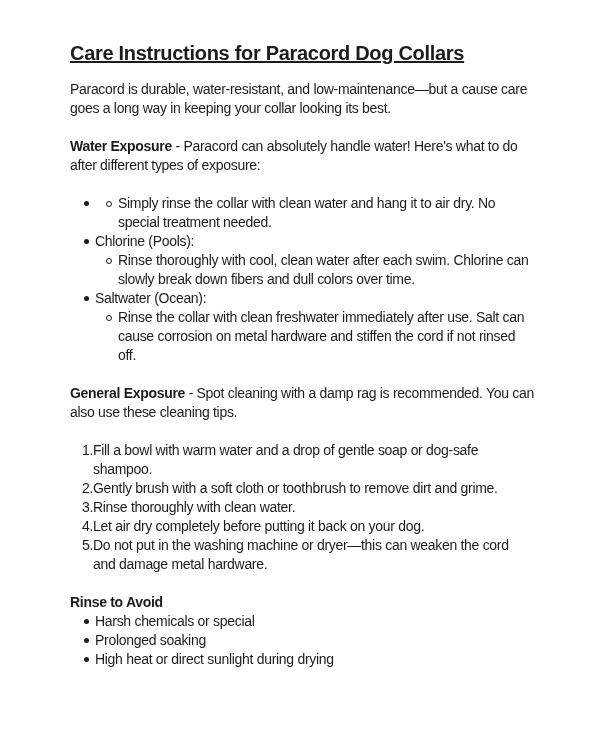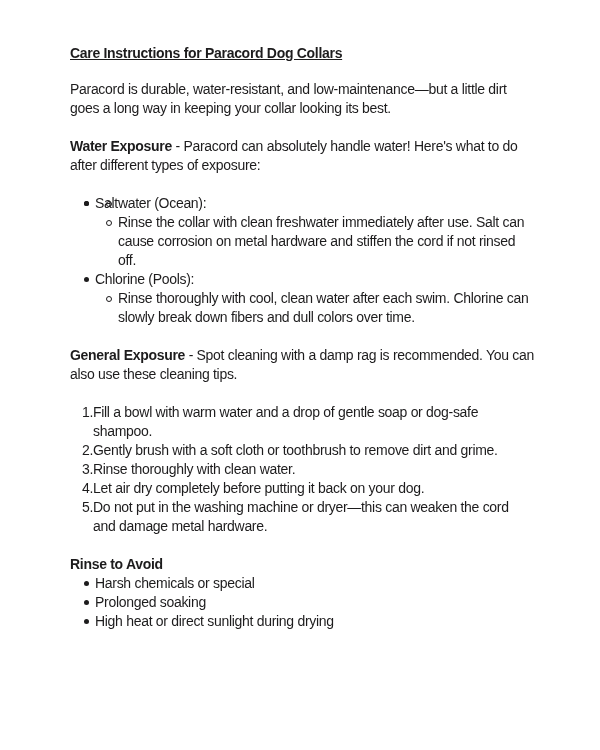--- a/index.html
+++ b/index.html
@@ -17,21 +17,21 @@
   .doc {
     position: absolute;
     top: 44px;
     left: 70px;
     width: 464px;
     font-size: 14px;
     line-height: 19px;
     letter-spacing: -0.3px;
   }
   .doc-title {
-    font-size: 14px;
+    font-size: 20px;
     font-weight: 700;
     text-decoration: underline;
     margin: 0 0 17px 0;
   }
   p.block {
     margin: 0 0 19px 0;
   }
   .bold-lead {
     font-weight: 700;
   }
@@ -87,41 +87,41 @@
     margin: 0;
   }
 </style>
 </head>
 <body>
 
 <div class="doc">
 
   <h1 class="doc-title">Care Instructions for Paracord Dog Collars</h1>
 
-  <p class="block">Paracord is durable, water-resistant, and low-maintenance—but a little dirt goes a long way in keeping your collar looking its best.</p>
+  <p class="block">Paracord is durable, water-resistant, and low-maintenance—but a cause care goes a long way in keeping your collar looking its best.</p>
 
   <p class="block"><span class="bold-lead">Water Exposure</span> <span>- Paracord can absolutely handle water! Here's what to do after different types of exposure:</span></p>
 
   <ul class="blist">
     <li>
       <span class="dot"></span>
       <div class="sub">
-        <span class="circ"></span>
+        <span class="circ"></span><span>Simply rinse the collar with clean water and hang it to air dry. No special treatment needed.</span>
+      </div>
+    </li>
+    <li>
+      <span class="dot"></span><span>Chlorine (Pools):</span>
+      <div class="sub">
+        <span class="circ"></span><span>Rinse thoroughly with cool, clean water after each swim. Chlorine can slowly break down fibers and dull colors over time.</span>
       </div>
     </li>
     <li>
       <span class="dot"></span><span>Saltwater (Ocean):</span>
       <div class="sub">
         <span class="circ"></span><span>Rinse the collar with clean freshwater immediately after use. Salt can cause corrosion on metal hardware and stiffen the cord if not rinsed off.</span>
-      </div>
-    </li>
-    <li>
-      <span class="dot"></span><span>Chlorine (Pools):</span>
-      <div class="sub">
-        <span class="circ"></span><span>Rinse thoroughly with cool, clean water after each swim. Chlorine can slowly break down fibers and dull colors over time.</span>
       </div>
     </li>
   </ul>
 
   <p class="block"><span class="bold-lead">General Exposure</span> <span>- Spot cleaning with a damp rag is recommended. You can also use these cleaning tips.</span></p>
 
   <ol class="nlist">
     <li>Fill a bowl with warm water and a drop of gentle soap or dog-safe shampoo.</li>
     <li>Gently brush with a soft cloth or toothbrush to remove dirt and grime.</li>
     <li>Rinse thoroughly with clean water.</li>

